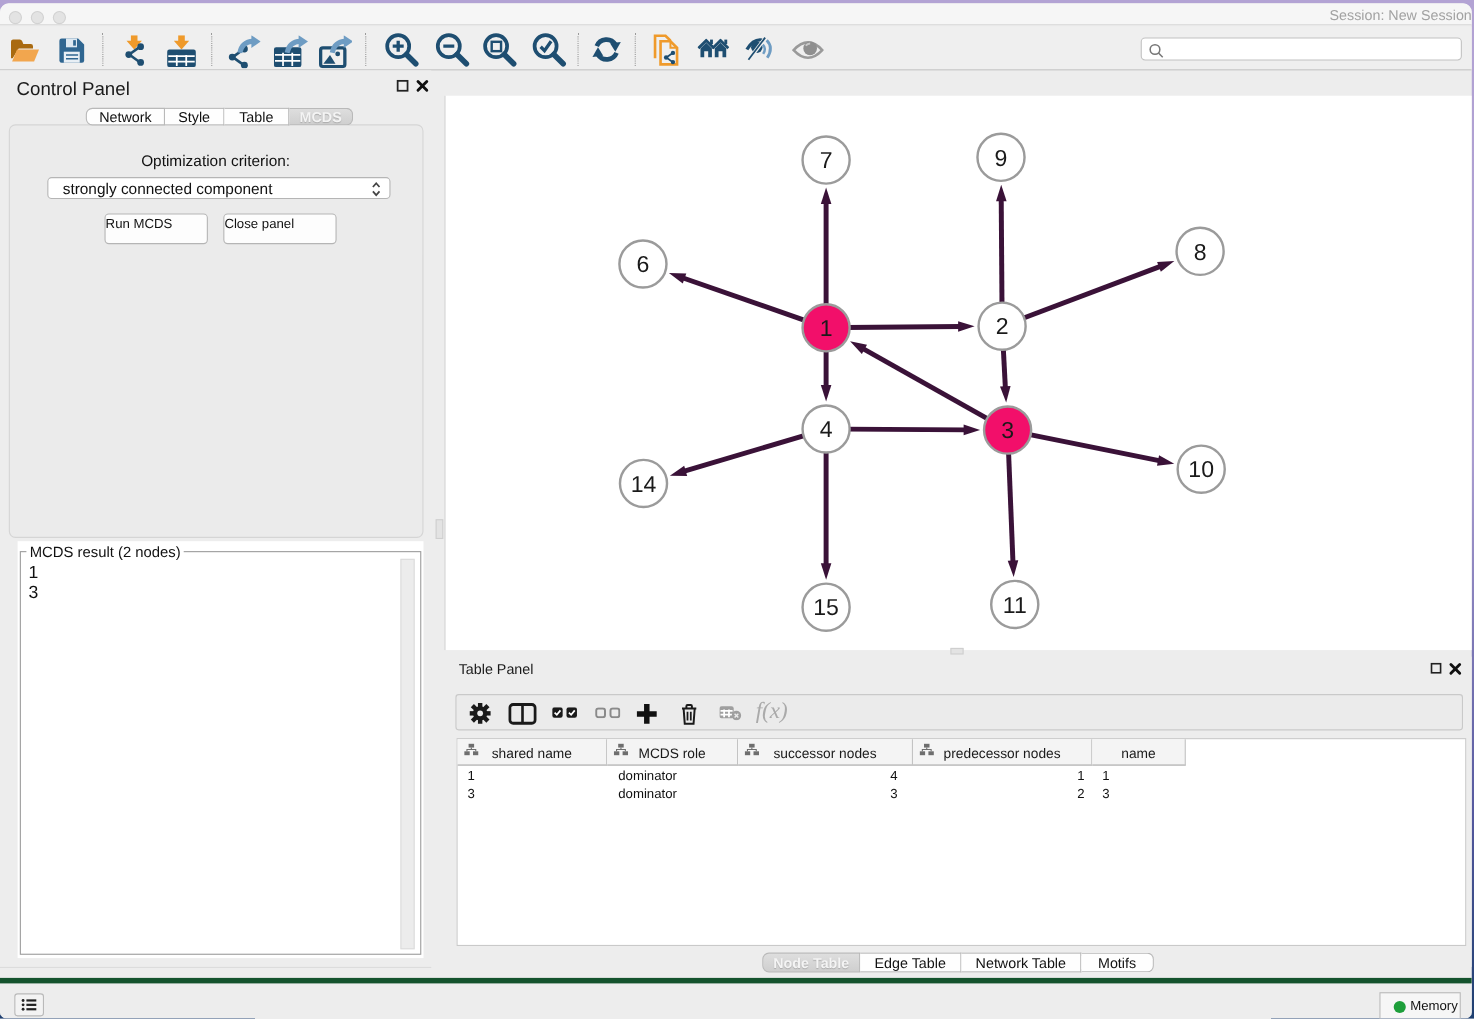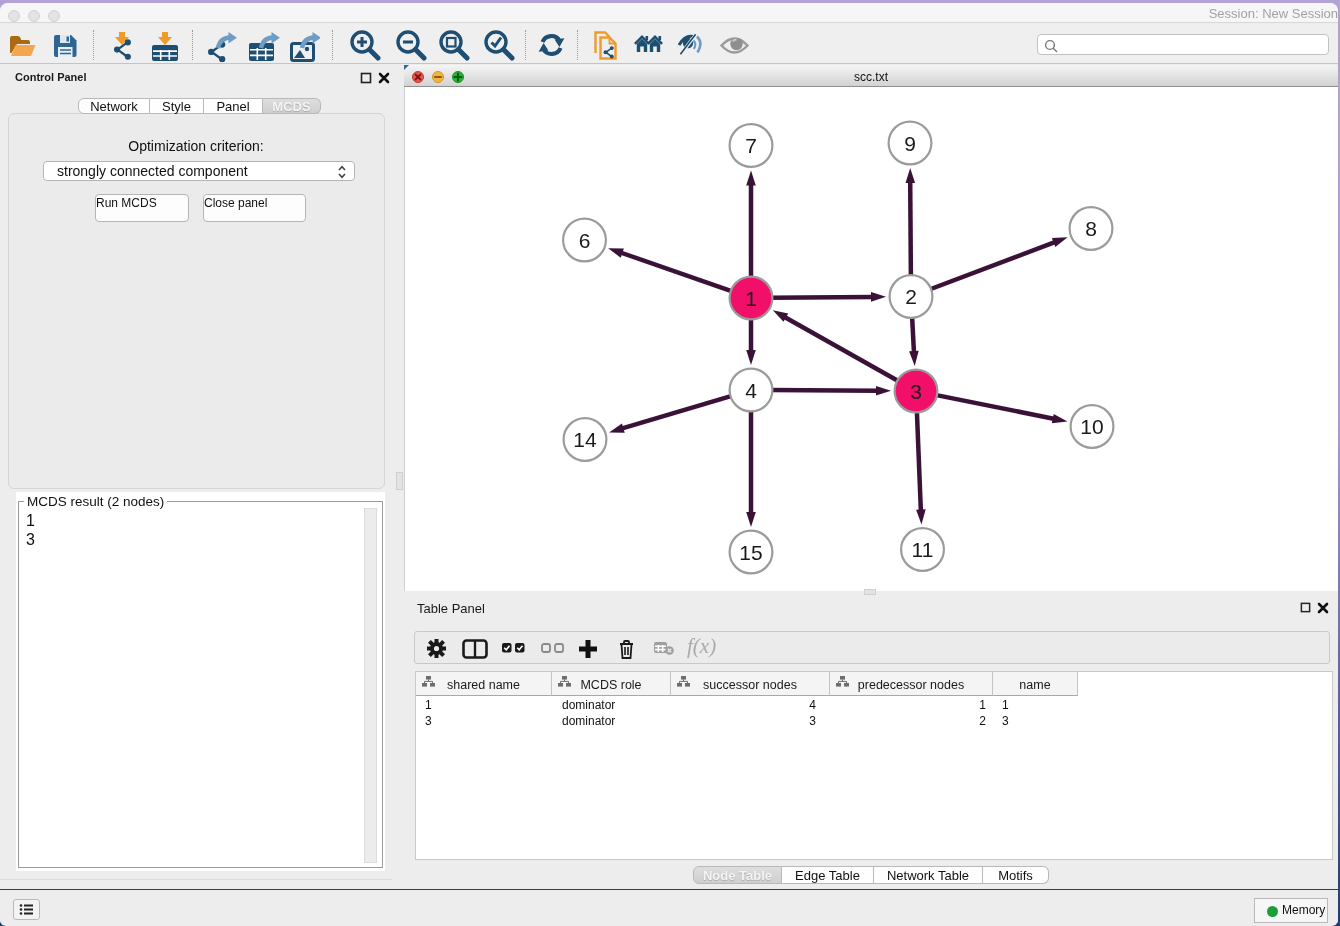--- a/index.html
+++ b/index.html
@@ -11,21 +11,21 @@
 .tl { position:absolute; top:7px; width:12px; height:12px; border-radius:50%; background:#e3e3e3; border:1px solid #d2d2d2; }
 #titlebar .t1{left:8px;} #titlebar .t2{left:28px;} #titlebar .t3{left:48px;}
 #titletext { position:absolute; top:3px; left:0; width:100%; text-align:right; font-size:13px; color:#a2a2a2; }
 
 #toolbar { position:absolute; left:0; top:21px; width:100%; height:40px; background:#efefef; border-bottom:1px solid #c4c4c4; }
 .tbi { position:absolute; top:6px; }
 .tbsep { position:absolute; top:6px; width:0; height:30px; border-left:1px dotted #9a9a9a; }
 #search { position:absolute; left:1037px; top:10px; width:292px; height:21px; background:#fff; border:1px solid #c2c2c2; border-radius:4px; }
 
 #cpanel { position:absolute; left:0; top:61px; width:392px; height:816px; background:#ededed; border-bottom:1px solid #dcdcdc; }
-#cpanel .hdr { position:absolute; left:15px; top:7px; font-size:11px; color:#1a1a1a;font-weight:bold; }
+#cpanel .hdr { position:absolute; left:15px; top:7px; font-size:17px; color:#1a1a1a; }
 .tabs { position:absolute; display:flex; z-index:5; }
 .tab { font-size:13px; color:#111; background:#fefefe; border:1px solid #b9b9b9; border-left:none; height:16px; line-height:16px; text-align:center; }
 .tab.first { border-left:1px solid #b9b9b9; border-radius:6px 0 0 6px; }
 .tab.last { border-radius:0 6px 6px 0; }
 .tab.sel { background:linear-gradient(#dedede,#cfcfcf); color:#f4f4f4; text-shadow:0 1px 1px #aaa;font-weight:bold; }
 #cp-tabs { left:78px; top:34px; }
 #cp-inner { position:absolute; left:8px; top:49px; width:377px; height:376px; background:#ebebeb; border:1px solid #d5d5d5; border-radius:6px; }
 #optlabel { position:absolute; left:0; top:74px; width:100%; text-align:center; font-size:14px; color:#111; }
 #combo { position:absolute; left:43px; top:97px; width:312px; height:20px; background:#fff; border:1px solid #b5b5b5; border-radius:4px; font-size:14px; color:#111; line-height:18px; padding-left:13px; }
 #combo svg { position:absolute; right:7px; top:2px; }
@@ -47,21 +47,21 @@
 
 #tpanel { position:absolute; left:398px; top:594px; width:940px; height:282px; background:#ededed; }
 #tpanel .hdr { position:absolute; left:19px; top:4px; font-size:13px; color:#1a1a1a; }
 #ttools { position:absolute; left:16px; top:34px; width:916px; height:33px; border:1px solid #c9c9c9; border-radius:3px; background:#ebebeb; }
 #ttable { position:absolute; left:17px; top:74px; width:918px; height:189px; background:#fff; border:1px solid #c9c9c9; }
 .thead { position:absolute; top:0; height:24px; background:#f4f4f4; border-right:1px solid #c3c3c3; border-bottom:1px solid #a8a8a8; font-size:12.5px; color:#1a1a1a; text-align:center; line-height:26px; }
 .tcell { position:absolute; font-size:12px; color:#111; }
 #ttabs { left:295px; top:269px; }
 #tpanel .tab { height:18px; line-height:18px; }
 
-#statusbar { position:absolute; left:0; top:886px; width:100%; height:34px; background:#ededed; border-top:1px solid #14532d; }
+#statusbar { position:absolute; left:0; top:886px; width:100%; height:34px; background:#ededed; border-top:5px solid #14532d; }
 #sb-left { position:absolute; left:13px; top:9px; width:27px; height:21px; background:#f3f3f3; border:1px solid #b9b9b9; border-radius:3px; }
 #sb-mem { position:absolute; left:1254px; top:8px; width:74px; height:25px; background:#f6f6f6; border:1px solid #b9b9b9; font-size:12px; color:#111; text-align:left; line-height:23px; padding-left:27px; }
 #sb-mem .dot { position:absolute; left:12px; top:7px; width:11px; height:11px; border-radius:50%; background:#1d9e3a; }
 </style>
 </head>
 <body>
 <div id="win">
   <div id="titlebar">
     <div class="tl t1"></div>
       <div class="tl t2"></div>
@@ -220,59 +220,38 @@
     <div class="hdr">Control Panel</div>
     <svg style="position:absolute;left:360px;top:8px" width="12" height="12" viewBox="0 0 12 12">
         <rect x="1.5" y="1.5" width="9" height="9" fill="none" stroke="#222" stroke-width="1.6"></rect>
       </svg>
       <svg style="position:absolute;left:378px;top:8px" width="12" height="12" viewBox="0 0 12 12">
         <path d="M2 2 L10 10 M10 2 L2 10" stroke="#111" stroke-width="2.6" stroke-linecap="round"></path>
       </svg>
     <div class="tabs" id="cp-tabs">
       <div class="tab first" style="width:72px">Network</div>
         <div class="tab" style="width:54px">Style</div>
-        <div class="tab" style="width:59px">Panel</div>
+        <div class="tab" style="width:59px">Table</div>
         <div class="tab sel last" style="width:58px">MCDS</div>
     </div>
     <div id="cp-inner"></div>
     <div id="combo">strongly connected component<svg width="10" height="16" viewBox="0 0 10 16">
           <path d="M2 6 L5 2.6 L8 6 M2 10 L5 13.4 L8 10" stroke="#444" stroke-width="1.6" fill="none"></path>
         </svg></div>
     <div id="optlabel">Optimization criterion:</div>
     <div class="btn" id="btn-run">Run MCDS</div>
     <div class="btn" id="btn-close">Close panel</div>
     <div id="fieldwhite"></div>
     <div id="fieldset">
       <legend>MCDS result (2 nodes)</legend>
       <div class="inner">1<br>3</div>
       <div class="sb"></div>
     </div>
   </div>
   <div id="netwin">
-    <div id="nettitle">
-      <svg style="position:absolute;left:0;top:0" width="5" height="5">
-          <path d="M0 0 L5 0 L0 5 Z" fill="#3465a4"></path>
-        </svg>
-      <div class="mac" style="left:8px;background:#e6554d;border:1px solid #c13c33">
-          <svg width="10" height="10" viewBox="0 0 10 10">
-            <path d="M2.6 2.6 L7.4 7.4 M7.4 2.6 L2.6 7.4" stroke="#7e1410" stroke-width="2" stroke-linecap="round"></path>
-          </svg>
-        </div>
-      <div class="mac" style="left:27.8px;background:#f3b440;border:1px solid #cf9426">
-          <svg width="10" height="10" viewBox="0 0 10 10">
-            <path d="M2 5 L8 5" stroke="#90590b" stroke-width="2.2" stroke-linecap="round"></path>
-          </svg>
-        </div>
-      <div class="mac" style="left:47.8px;background:#29b434;border:1px solid #1d8c26">
-          <svg width="10" height="10" viewBox="0 0 10 10">
-            <path d="M5 1.6 L5 8.4 M1.6 5 L8.4 5" stroke="#0a5c12" stroke-width="2.2" stroke-linecap="round"></path>
-          </svg>
-        </div>
-      <div class="txt">scc.txt</div>
-    </div>
     <div id="canvas">
       <svg width="934" height="504" viewBox="0 0 934 504">
           <g stroke="#3a1238" stroke-width="4.5" fill="none">
 <line x1="346.0" y1="192.6" x2="346.0" y2="96.5"></line>
 <line x1="328.6" y1="204.9" x2="215.4" y2="165.5"></line>
 <line x1="364.4" y1="210.8" x2="468.0" y2="209.9"></line>
 <line x1="346.0" y1="229.4" x2="346.0" y2="265.0"></line>
 <line x1="505.9" y1="191.1" x2="505.2" y2="94.0"></line>
 <line x1="523.2" y1="203.0" x2="650.5" y2="154.9"></line>
 <line x1="507.0" y1="227.9" x2="509.0" y2="266.1"></line>

